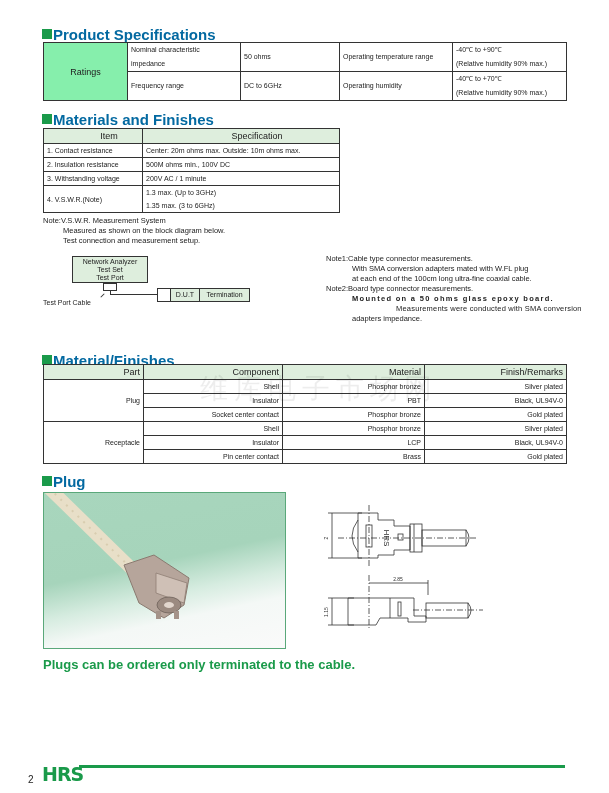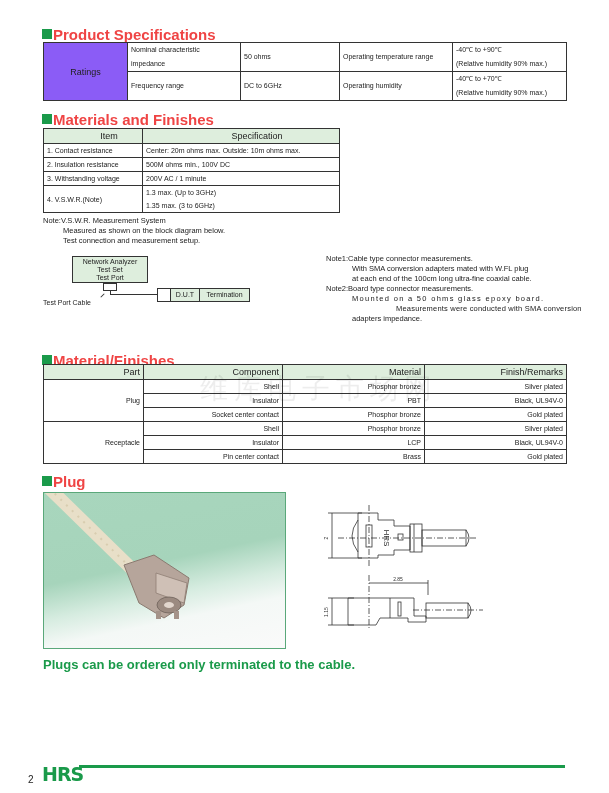--- a/index.html
+++ b/index.html
@@ -4,31 +4,31 @@
 <style>
   html, body { margin: 0; padding: 0; }
   body {
     width: 609px; height: 793px; position: relative; overflow: hidden;
     background: #ffffff; color: #222;
     font-family: "Liberation Sans", sans-serif;
   }
   .abs { position: absolute; }
   .sec-title {
     position: absolute; left: 42px; font-weight: bold; font-size: 15px;
-    color: #ef4444; line-height: 1; white-space: nowrap;
+    color: #0369a1; line-height: 1; white-space: nowrap;
   }
   .sec-title .sq {
     display: inline-block; width: 10px; height: 10px; background: #1a9a4a;
     margin-right: 1px; vertical-align: 1px;
   }
   table { border-collapse: collapse; position: absolute; table-layout: fixed; }
   td, th { border: 1px solid #333; font-weight: normal; padding: 0 3px; }
   .hdr { background: #deeedd; }
   .t1 td { font-size: 7px; height: 14px; line-height: 14px; white-space: nowrap; }
-  .t1 td.rat { background: #8b5cf6; text-align: center; font-size: 9px; }
+  .t1 td.rat { background: #86efac; text-align: center; font-size: 9px; }
   .t2 td, .t2 th { font-size: 7px; height: 13px; line-height: 13px; white-space: nowrap; }
   .t2 th { font-size: 9px; text-align: center; height: 14px; padding-left: 35px; }
   .t3 td, .t3 th { font-size: 7px; height: 13px; line-height: 13px; text-align: right; white-space: nowrap; }
   .t3 th { font-size: 9px; height: 14px; }
   .note { font-size: 7.5px; line-height: 10px; white-space: nowrap; }
   .wm {
     position: absolute; left: 200px; top: 370px; font-size: 28px; letter-spacing: 6px;
     color: rgba(0,0,0,0.07); font-family: "DejaVu Serif", serif; white-space: nowrap;
   }
   .photo {
@@ -129,21 +129,21 @@
   <div class="abs" style="left:170px; top:288px; width:30px; height:14px; border:1px solid #333; box-sizing:border-box; background:#deeedd; font-size:7px; line-height:12px; text-align:center;">D.U.T</div>
   <div class="abs" style="left:199px; top:288px; width:51px; height:14px; border:1px solid #333; box-sizing:border-box; background:#deeedd; font-size:7px; line-height:12px; text-align:center;">Termination</div>
   <div class="abs" style="left:102px; top:293px; width:1px; height:5px; background:#333; transform:rotate(45deg);"></div>
   <div class="abs note" style="left:43px; top:298px; font-size:7px;">Test Port Cable</div>
 </div>
 
 <div class="note abs" style="left:326px; top:254px;">Note1:Cable type connector measurements.</div>
 <div class="note abs" style="left:352px; top:264px; width:215px;">With SMA conversion adapters mated with W.FL plug</div>
 <div class="note abs" style="left:352px; top:274px;">at each end of the 100cm long ultra-fine coaxial cable.</div>
 <div class="note abs" style="left:326px; top:284px;">Note2:Board type connector measurements.</div>
-<div class="note abs" style="left:352px; top:294px; letter-spacing:1.3px;">Mounted on a 50 ohms glass epoxy board.</div>
+<div class="note abs" style="left:352px; top:294px; letter-spacing:1.3px;font-weight:bold;">Mounted on a 50 ohms glass epoxy board.</div>
 <div class="note abs" style="left:352px; top:304px; letter-spacing:0.2px;margin-left:44px;">Measurements were conducted with SMA conversion</div>
 <div class="note abs" style="left:352px; top:314px;">adapters impedance.</div>
 
 <div class="sec-title" style="top:345px;margin-top:8px;"><span class="sq"></span><span>Material/Finishes</span></div>
 
 <table class="t3" style="left:43px; top:364px; width:523px;">
   <colgroup>
       <col style="width:100px">
       <col style="width:139px">
       <col style="width:142px">

